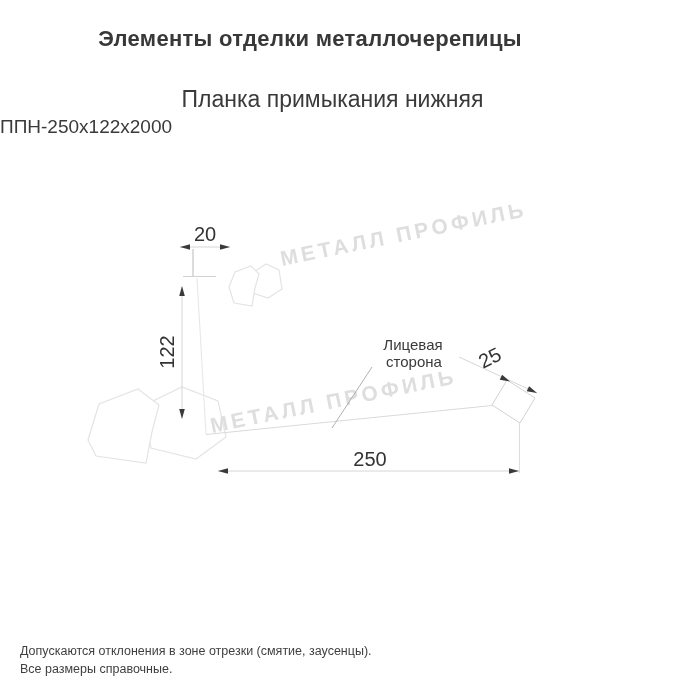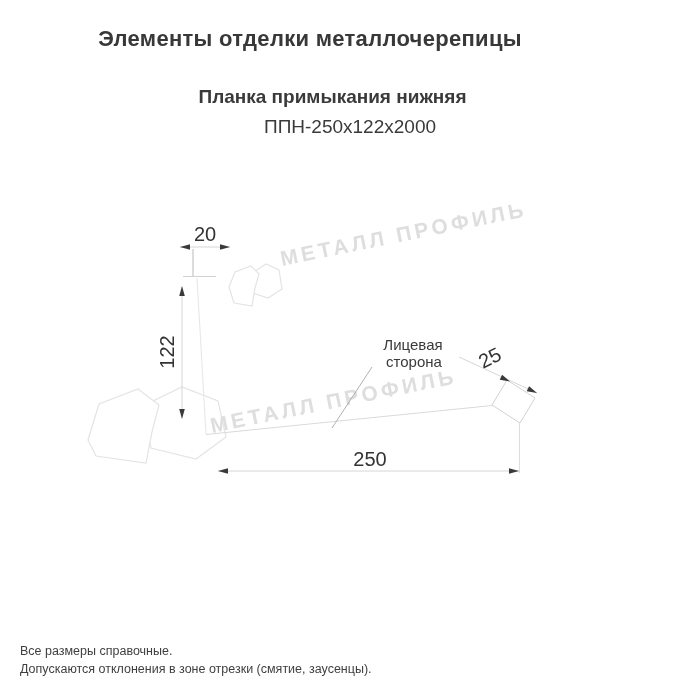--- a/index.html
+++ b/index.html
@@ -18,28 +18,28 @@
     text-align: center;
     font-size: 22px;
     font-weight: bold;
     color: #383838;
     letter-spacing: 0.3px;
   }
   .product-name {
     position: absolute;
     top: 86px; left: 0; width: 665px;
     text-align: center;
-    font-size: 19px;
-    font-weight: bold;
+    font-size: 23px;
+    font-weight: normal;
     color: #3a3a3a;
   }
   .product-code {
     position: absolute;
     top: 116px; left: 0; width: 700px;
-    text-align: center;
+    text-align: left;
     font-size: 19px;
     font-weight: normal;
     color: #3a3a3a;
   }
   .drawing-svg {
     position: absolute;
     top: 0; left: 0;
   }
   .footer-notes {
     position: absolute;
@@ -130,17 +130,17 @@
     </g>
 
     <g>
       <line x1="332" y1="428" x2="372" y2="367" stroke="#a8a8a8" stroke-width="0.9"></line>
       <text class="face-text" x="413" y="350" text-anchor="middle">Лицевая</text>
       <text class="face-text" x="414" y="367" text-anchor="middle">сторона</text>
     </g>
   </svg>
 
   <div class="footer-notes">
+    <div>Допускаются отклонения в зоне отрезки (смятие, заусенцы).</div>
     <div>Все размеры справочные.</div>
-    <div>Допускаются отклонения в зоне отрезки (смятие, заусенцы).</div>
   </div>
 
 </div>
 
 </body></html>

